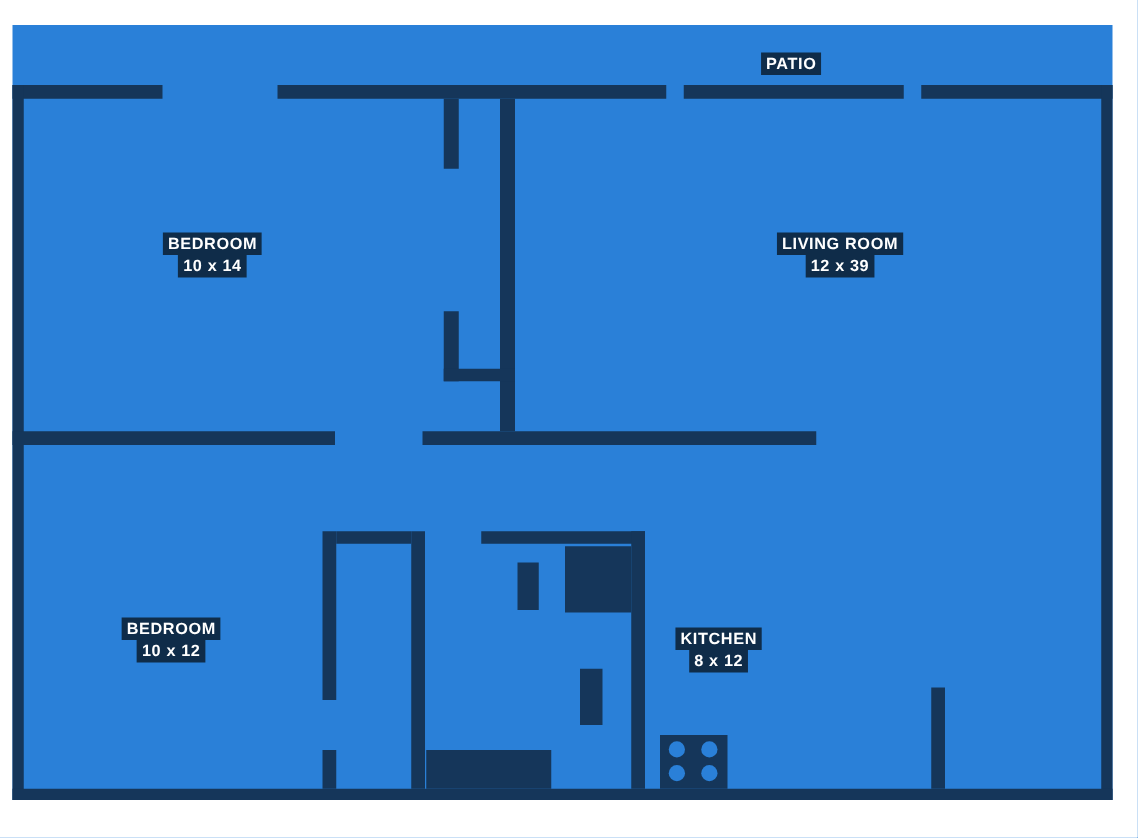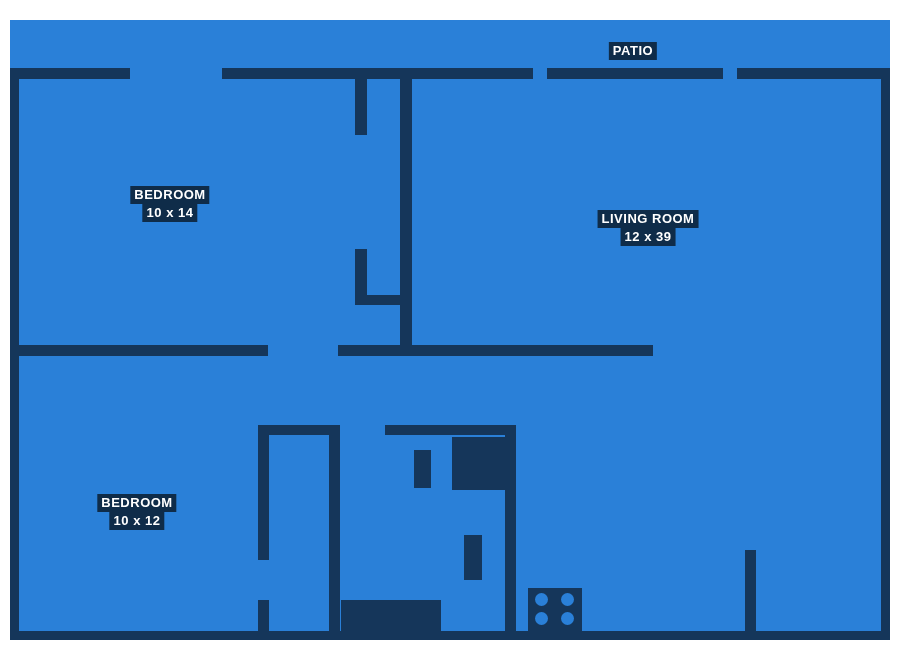--- a/index.html
+++ b/index.html
@@ -72,24 +72,28 @@
 
   <div class="room-label" style="left:633px;top:42px;">
     <span>PATIO</span>
   </div>
 
   <div class="room-label" style="left:170px;top:186px;">
     <span>BEDROOM</span>
     <span>10 x 14</span>
   </div>
 
-  <div class="room-label" style="left:648px;top:186px;margin-top:24px;">
+  <div class="room-label" style="left:672px;top:186px;">
     <span>LIVING ROOM</span>
     <span>12 x 39</span>
   </div>
 
   <div class="room-label" style="left:137px;top:494px;">
     <span>BEDROOM</span>
     <span>10 x 12</span>
   </div>
 
+  <div class="room-label" style="left:575px;top:502px;">
+    <span>KITCHEN</span>
+    <span>8 x 12</span>
+  </div>
 
 </div>
 
 </body></html>

